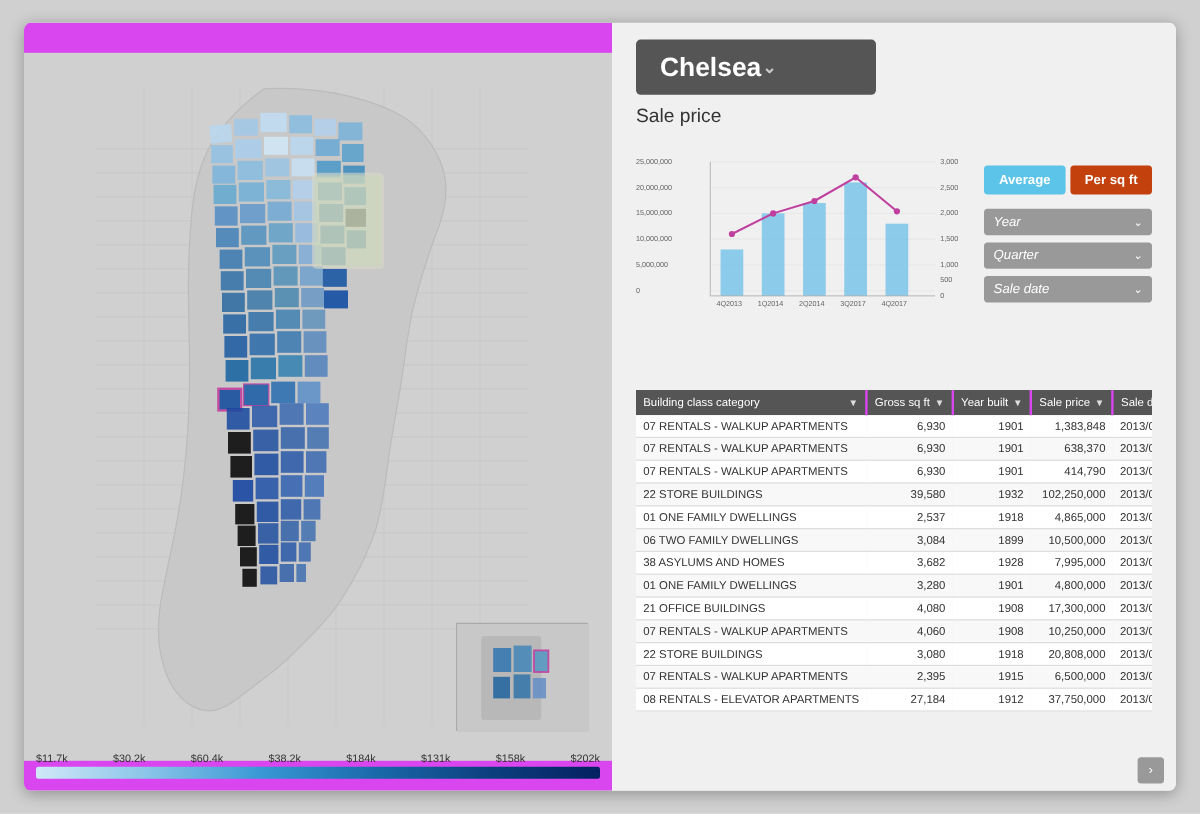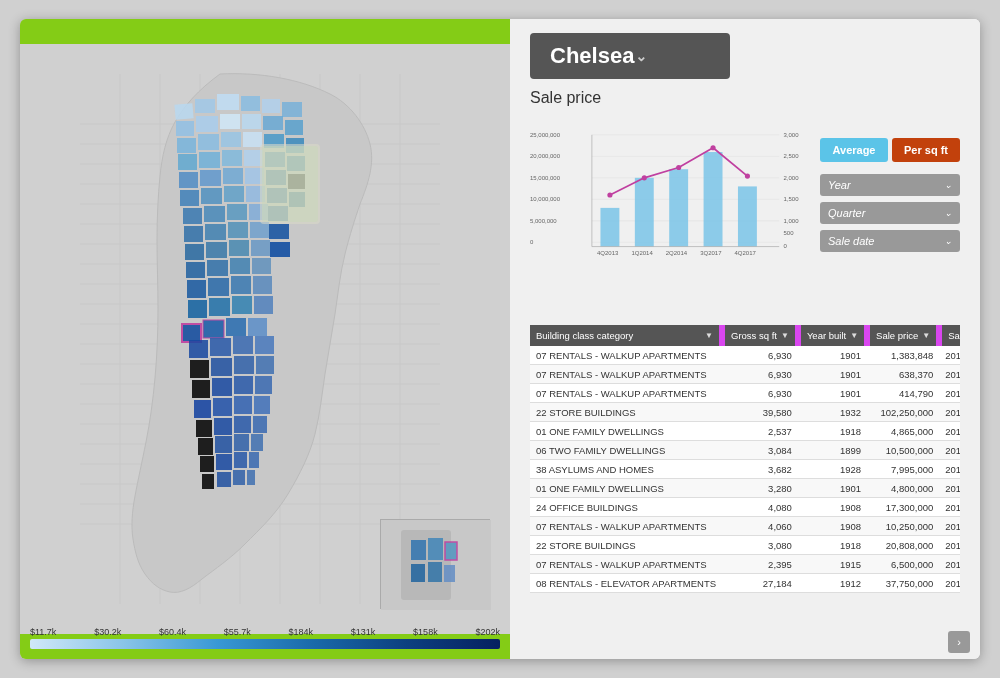--- a/index.html
+++ b/index.html
@@ -28,21 +28,21 @@
       height: 100%;
       background: #c8c8c8;
       position: relative;
       overflow: hidden;
       flex-shrink: 0;
     }
     .map-bg {
       width: 100%;
       height: 100%;
       position: relative;
-      background: #84cc16;
+      background: #d946ef;
     }
     
     .map-svg {
       position: absolute;
       top: 0; left: 0;
       width: 100%;
       height: 100%;
     }
     
     .map-legend {
@@ -204,21 +204,21 @@
       width: 100%;
       border-collapse: collapse;
     }
     .data-table th {
       background: #555;
       color: #fff;
       padding: 5px 6px;
       text-align: left;
       font-size: 9.5px;
       font-weight: normal;
-      border-right: 6px solid #d946ef;
+      border-right: 2px solid #d946ef;
       white-space: nowrap;
     }
     .data-table th:last-child { border-right: none; }
     .data-table th .th-inner {
       display: flex;
       align-items: center;
       justify-content: space-between;
       gap: 4px;
     }
     .th-filter {
@@ -425,21 +425,21 @@
           <rect x="47" y="42" width="14" height="20" fill="#3878a8" opacity="0.9"></rect>
           <rect x="63" y="45" width="11" height="17" fill="#6890c4" opacity="0.9"></rect>
         </svg>
       </div>
 
       <div class="map-legend">
         <div class="legend-labels">
           <span>$11.7k</span>
           <span>$30.2k</span>
           <span>$60.4k</span>
-          <span>$55.7k</span>
+          <span>$38.2k</span>
           <span>$184k</span>
           <span>$131k</span>
           <span>$158k</span>
           <span>$202k</span>
         </div>
         <div class="legend-bar"></div>
       </div>
     </div>
   </div>
 
@@ -616,21 +616,21 @@
       <td>2013/07/31</td>
     </tr>
               <tr>
       <td>01 ONE FAMILY DWELLINGS</td>
       <td>3,280</td>
       <td>1901</td>
       <td>4,800,000</td>
       <td>2013/07/07</td>
     </tr>
               <tr>
-      <td>24 OFFICE BUILDINGS</td>
+      <td>21 OFFICE BUILDINGS</td>
       <td>4,080</td>
       <td>1908</td>
       <td>17,300,000</td>
       <td>2013/06/28</td>
     </tr>
               <tr>
       <td>07 RENTALS - WALKUP APARTMENTS</td>
       <td>4,060</td>
       <td>1908</td>
       <td>10,250,000</td>

